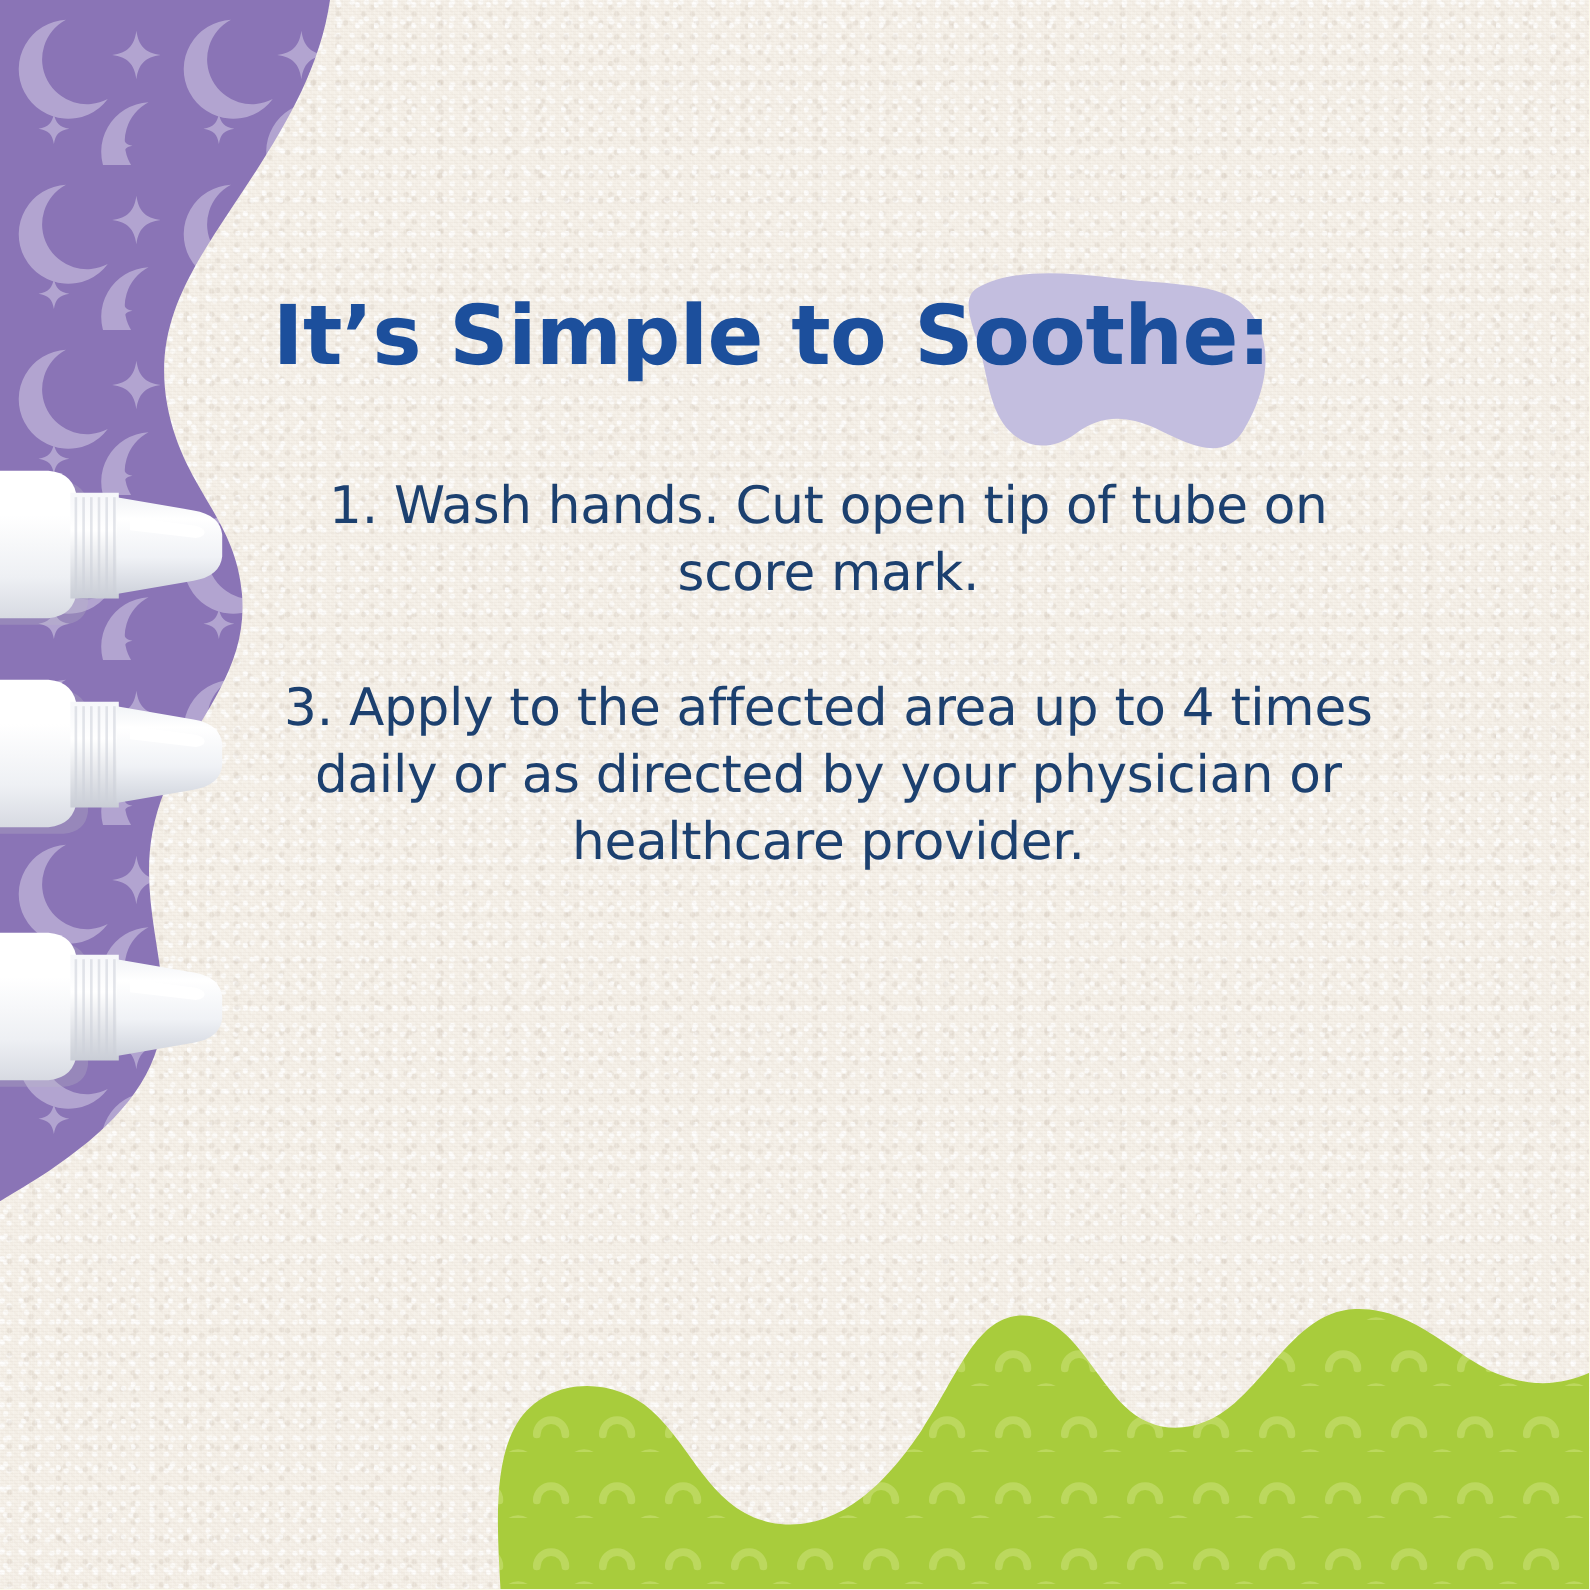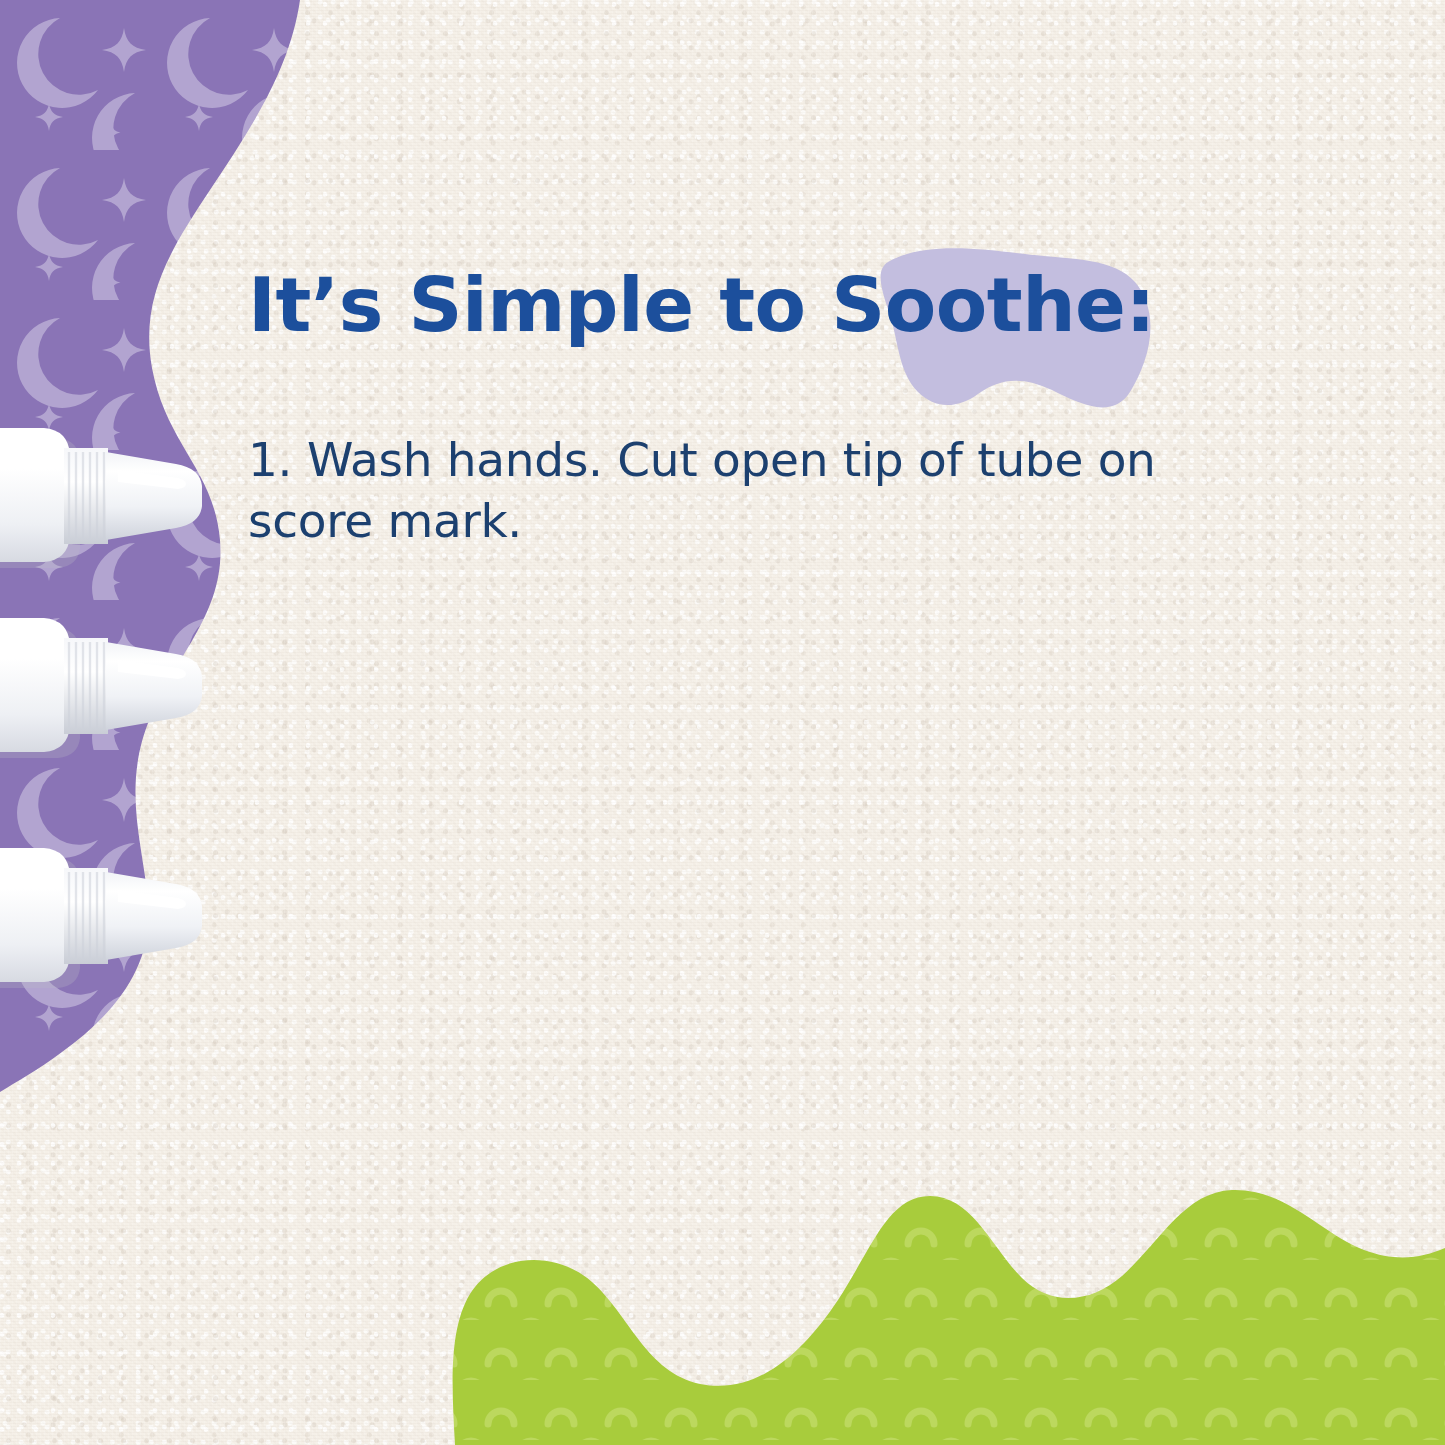--- a/index.html
+++ b/index.html
@@ -68,20 +68,21 @@
     font-size: 75px;
     line-height: 1.0;
     letter-spacing: -0.5px;
     color: #1c4f9c;
     white-space: nowrap;
   }
   .steps {
     list-style: none;
     margin: 0;
     padding: 0;
+    text-align: center;
   }
   .step {
     font-family: "DejaVu Sans", sans-serif;
     font-weight: 400;
     font-size: 47px;
     line-height: 1.30;
     color: #1c406f;
     margin: 0 0 62px 0;
     letter-spacing: -0.3px;
   }
@@ -248,17 +249,18 @@
       <rect x="-60" y="864" width="122" height="12" rx="6" fill="#ffffff" opacity="0.85"></rect>
     </g>
   </svg>
 
   <div class="content">
 
     <h1 class="heading">It’s Simple to Soothe:</h1>
 
     <ol class="steps">
       <li class="step">1. Wash hands. Cut open tip of tube on score mark.</li>
+      <li class="step">3. Apply to the affected area up to 4 times daily or as directed by your physician or healthcare provider.</li>
     </ol>
 
   </div>
 
 </div>
 
 </body></html>

